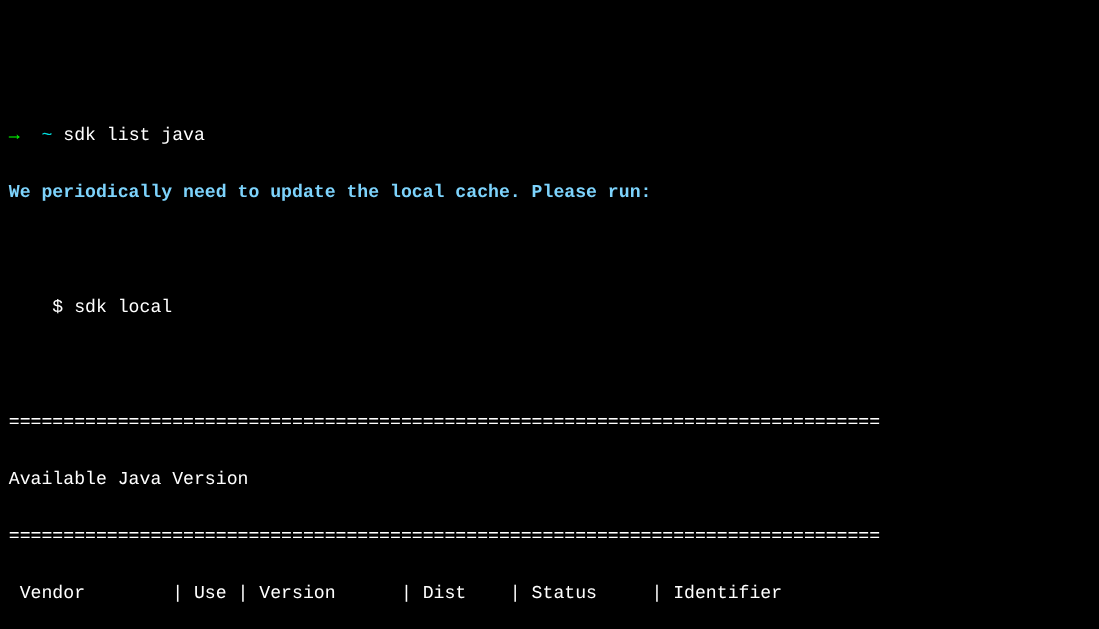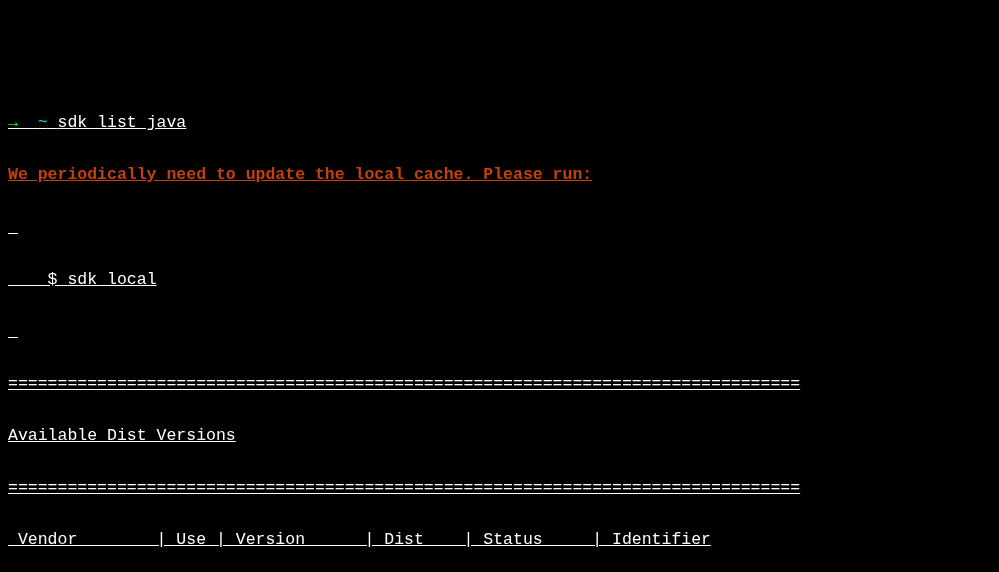--- a/index.html
+++ b/index.html
@@ -22,44 +22,43 @@
     .prompt-arrow {
       color: #00ff00;
     }
     .prompt-tilde {
       color: #00dddd;
     }
     .prompt-cmd {
       color: #ffffff;
     }
     .yellow-msg {
-      color: #c2410c;
+      color: #7dd3fc;
       font-weight: bold;
     }
     .white-text {
       color: #ffffff;
     }
     .row {
       display: block;
       white-space: pre;
-      text-decoration: underline;
     }
   </style>
 </head>
 <body>
 
 
 
 <div class="row"><span class="prompt-arrow">→</span><span>  </span><span class="prompt-tilde">~</span><span> </span><span class="prompt-cmd">sdk list java</span></div>
 <div class="row yellow-msg">We periodically need to update the local cache. Please run:</div>
 <div class="row"> </div>
 <div class="row"><span class="white-text">    $ </span><span class="white-text">sdk local</span></div>
 <div class="row"> </div>
 <div class="row white-text">================================================================================</div>
-<div class="row white-text">Available Dist Versions</div>
+<div class="row white-text">Available Java Version</div>
 <div class="row white-text">================================================================================</div>
 <div class="row white-text"> Vendor        | Use | Version      | Dist    | Status     | Identifier</div>
 
 
 
 
 
 
 
 

